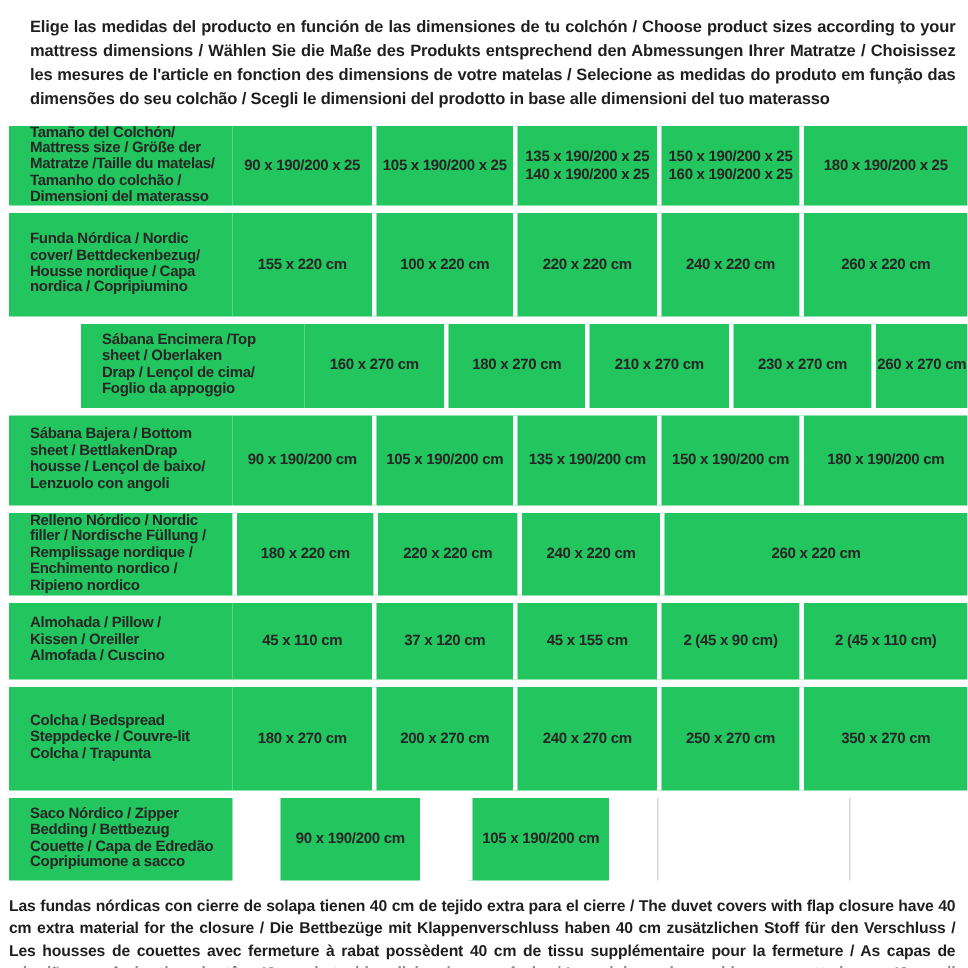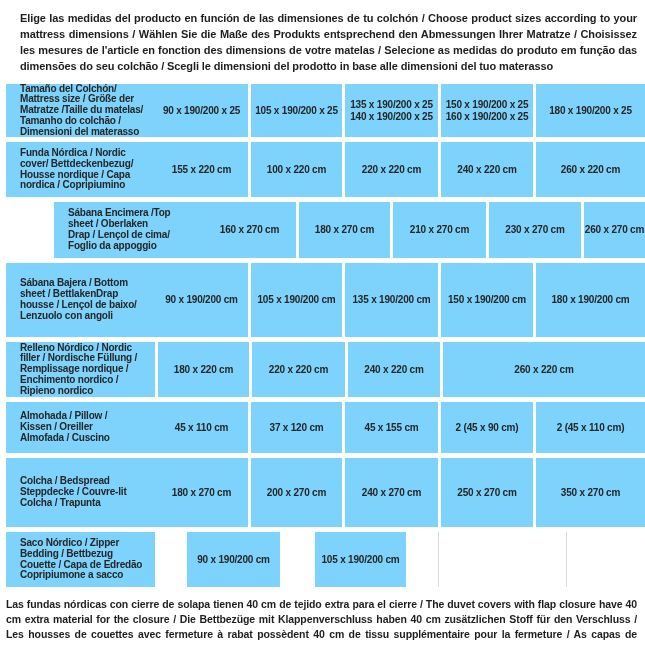--- a/index.html
+++ b/index.html
@@ -11,29 +11,29 @@
   .page{width:645px;height:645px;position:relative;}
   .intro{
     margin:10px 8px 0 20px;
     font-size:11px;font-weight:700;line-height:16px;
     color:#1e1e1e;text-align:justify;letter-spacing:-0.1px;
   }
   .size-table{margin:10px 0 0 6px;width:639px;}
   .trow{display:flex;margin-bottom:5px;}
   .trow:last-child{margin-bottom:0;}
   .trow:nth-child(1){height:53px;}
-  .trow:nth-child(2){height:55px;}
+  .trow:nth-child(2){height:69px;}
   .trow:nth-child(3){height:56px;margin-left:48px;}
-  .trow:nth-child(4){height:74px;}
+  .trow:nth-child(4){height:60px;}
   .trow:nth-child(5){height:55px;}
   .trow:nth-child(6){height:51px;}
   .trow:nth-child(7){height:69px;}
   .trow:nth-child(8){height:55px;gap:32px;}
   .cell{
-    background:#7dd3fc;display:flex;align-items:center;
+    background:#22c55e;display:flex;align-items:center;
     color:#262626;font-weight:700;letter-spacing:-0.2px;
     white-space:pre-line;box-sizing:border-box;
   }
   .cell.label{
     width:149px;flex:0 0 149px;padding-left:14px;
     font-size:10px;line-height:10.8px;text-align:left;
   }
   .cell.value{
     justify-content:center;text-align:center;
     font-size:10px;line-height:12px;

